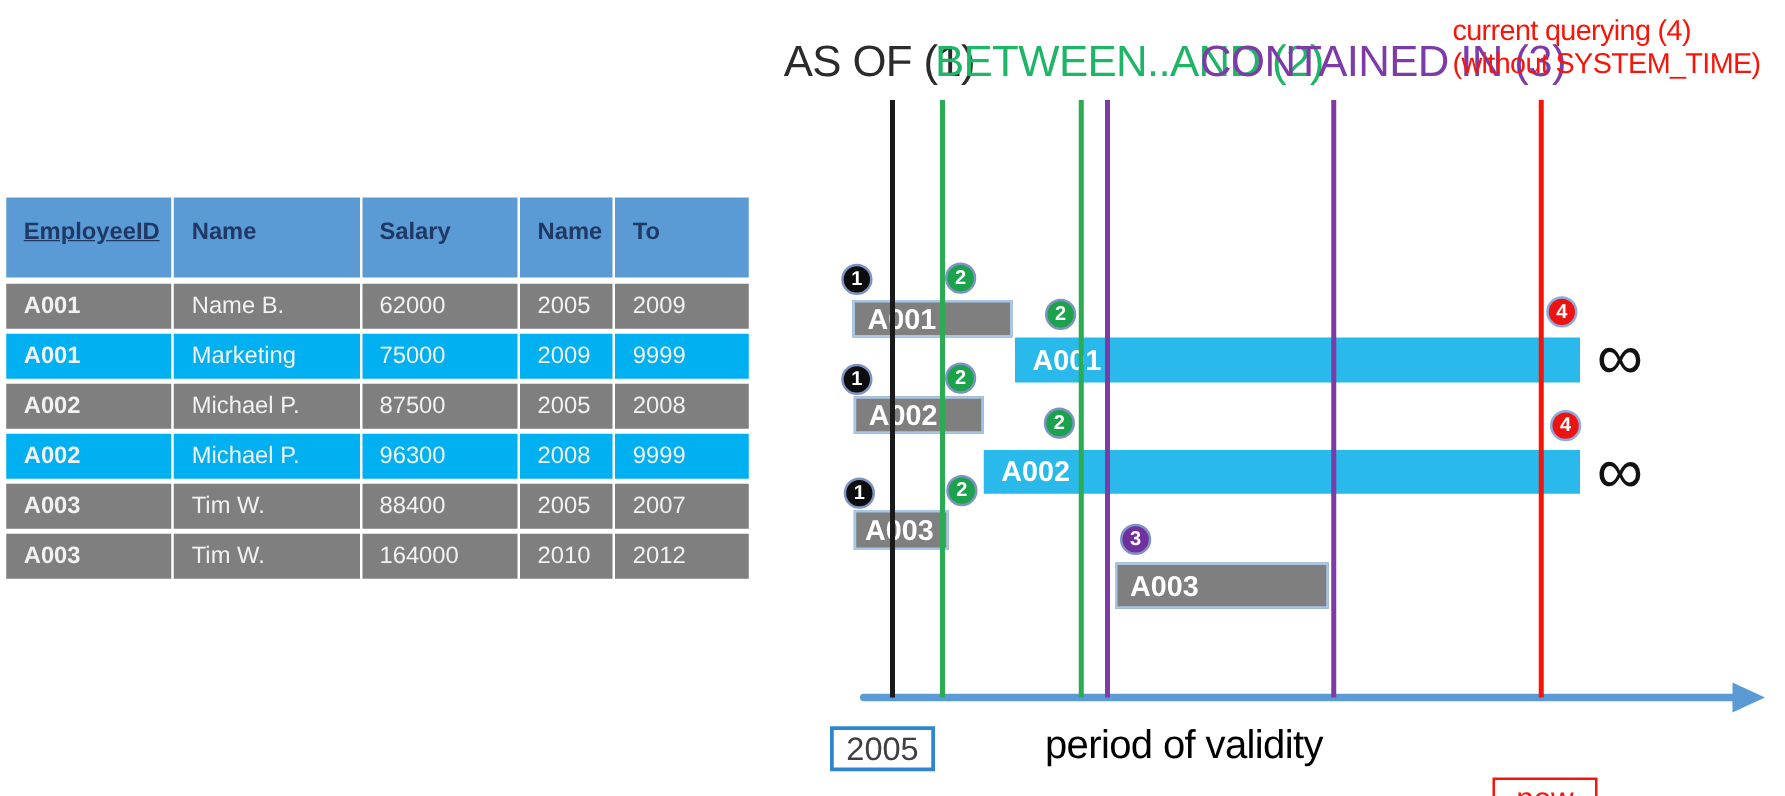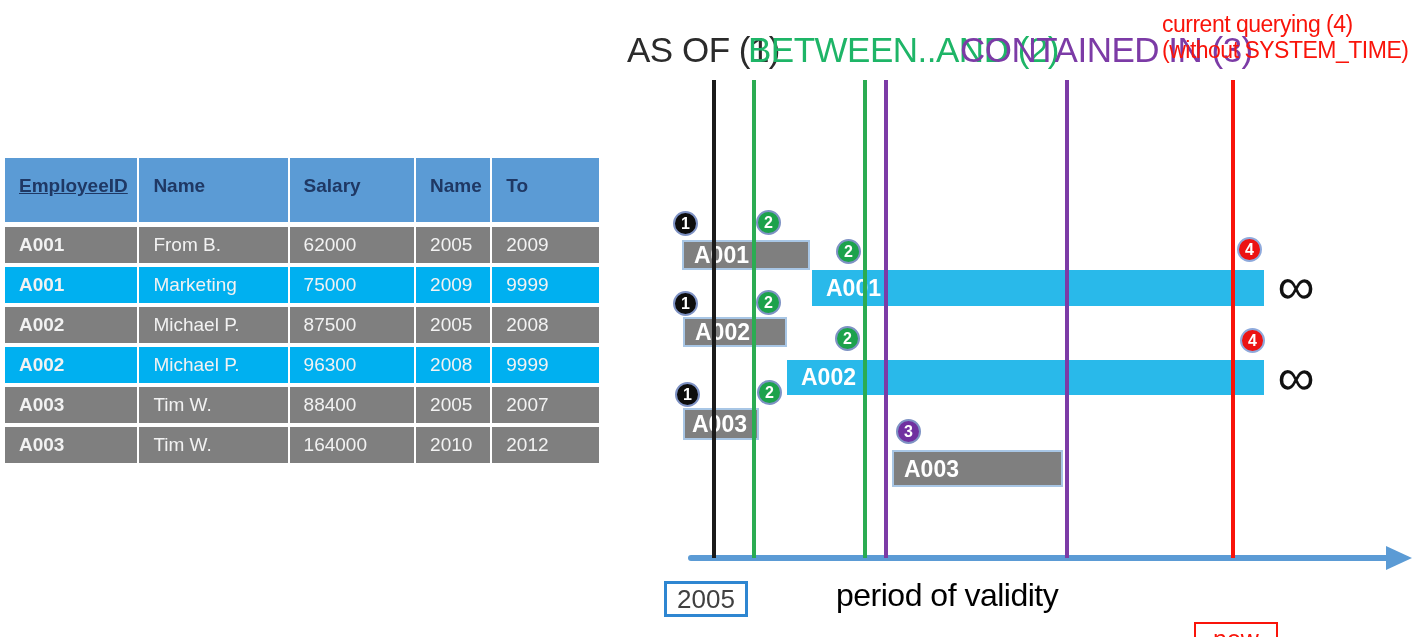--- a/index.html
+++ b/index.html
@@ -73,21 +73,21 @@
     <div class="trow thead">
       <div class="cell c0"><span class="u">EmployeeID</span></div>
       <div class="cell c1"><span>Name</span></div>
       <div class="cell c2"><span>Salary</span></div>
       <div class="cell c3"><span>Name</span></div>
       <div class="cell c4"><span>To</span></div>
     </div>
 
     <div class="trow drow gray">
       <div class="cell c0">A001</div>
-      <div class="cell c1">From  B.</div>
+      <div class="cell c1">Name  B.</div>
       <div class="cell c2">62000</div>
       <div class="cell c3">2005</div>
       <div class="cell c4">2009</div>
     </div>
     <div class="trow drow cyan">
       <div class="cell c0">A001</div>
       <div class="cell c1">Marketing</div>
       <div class="cell c2">75000</div>
       <div class="cell c3">2009</div>
       <div class="cell c4">9999</div>

